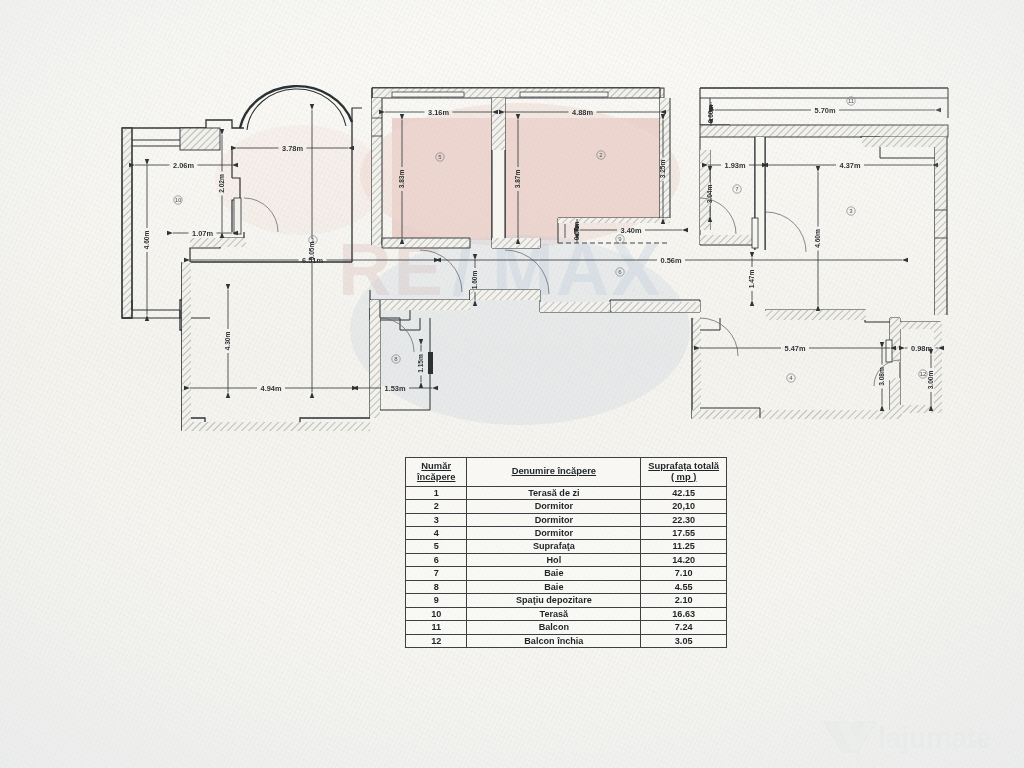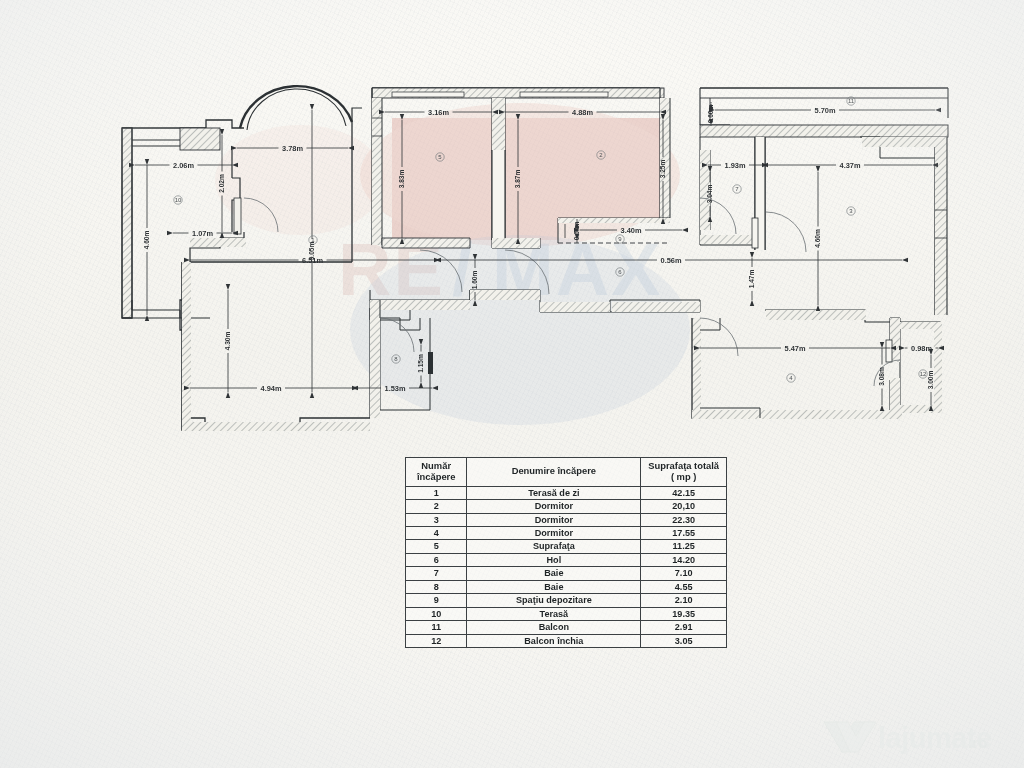--- a/index.html
+++ b/index.html
@@ -88,20 +88,21 @@
     color: #1f2426;
     padding: 1px 2px;
     text-align: center;
     line-height: 1.15;
     font-weight: 600;
   }
   #area-table thead th {
     font-size: 9.4px;
     padding: 3px 2px;
     font-weight: 700;
+    text-decoration: underline;
   }
   .col-num { width: 58px; }
   .col-name { width: 180px; }
   .col-area { width: 84px; }
   .summary-row td {
     font-size: 9.6px;
     font-weight: 700;
     padding: 2.5px 2px;
   }
 </style>
@@ -562,26 +563,26 @@
           <td class="col-area">4.55</td>
         </tr>
         <tr>
           <td class="col-num">9</td>
           <td class="col-name">Spaţiu depozitare</td>
           <td class="col-area">2.10</td>
         </tr>
         <tr>
           <td class="col-num">10</td>
           <td class="col-name">Terasă</td>
-          <td class="col-area">19.35</td>
+          <td class="col-area">16.63</td>
         </tr>
         <tr>
           <td class="col-num">11</td>
           <td class="col-name">Balcon</td>
-          <td class="col-area">2.91</td>
+          <td class="col-area">7.24</td>
         </tr>
         <tr>
           <td class="col-num">12</td>
           <td class="col-name">Balcon închia</td>
           <td class="col-area">3.05</td>
         </tr>
       </tbody>
   </table>
 
 </div>

